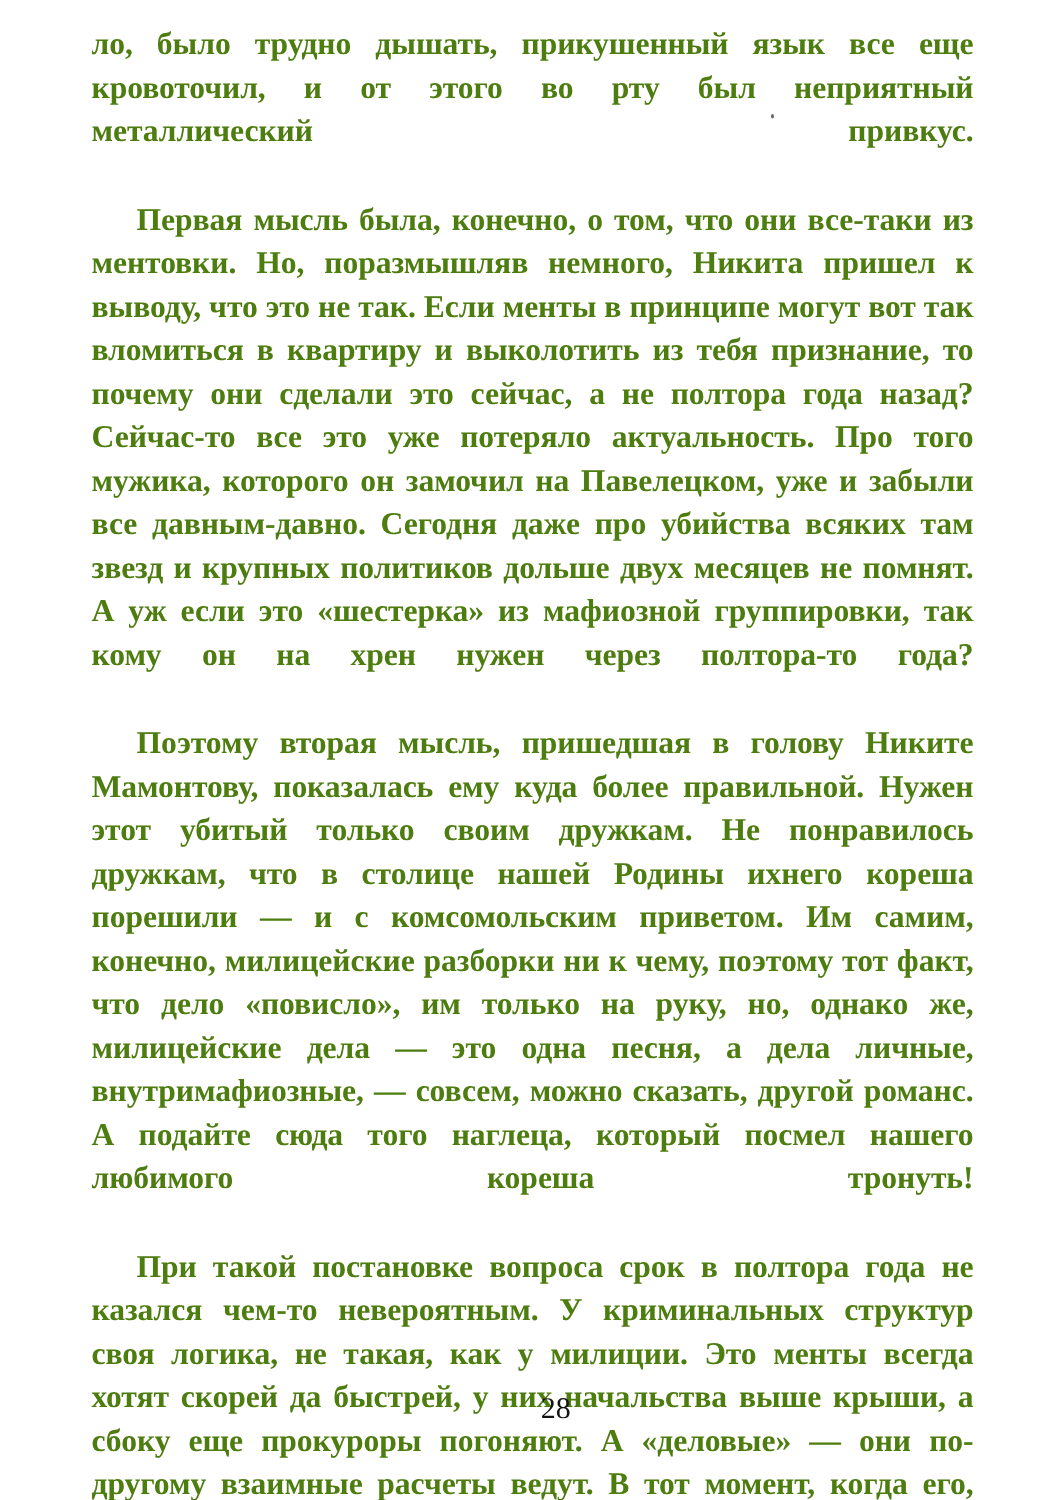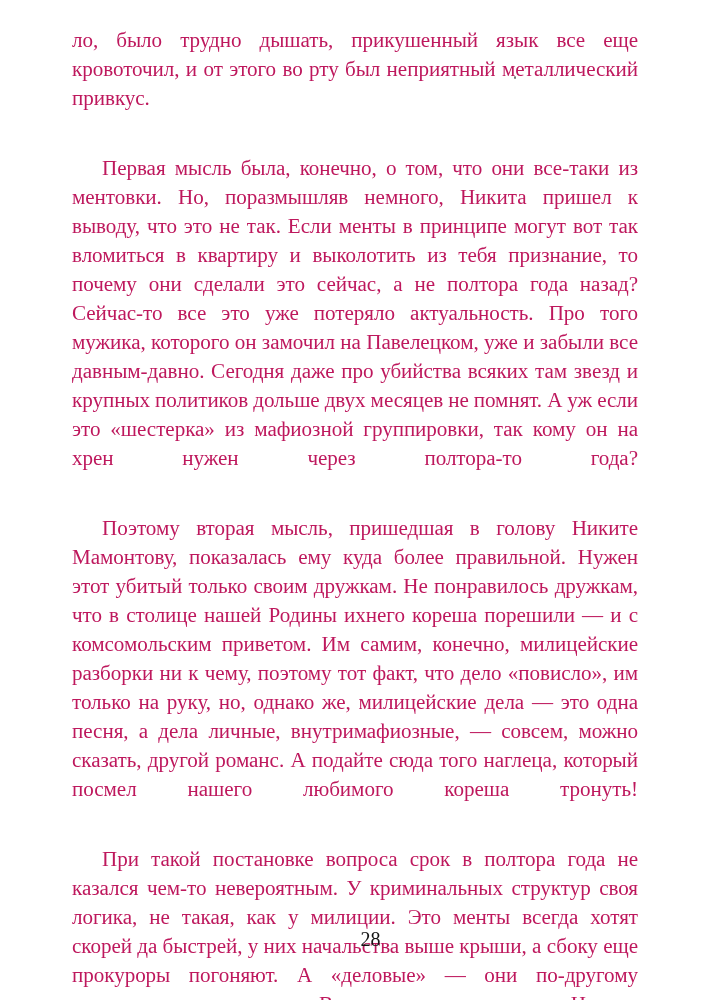--- a/index.html
+++ b/index.html
@@ -25,29 +25,29 @@
   }
 
   #text-column {
     position: absolute;
     left: 60px;
     top: 14px;
     width: 590px;
   }
 
   .para {
-    margin: 12px;
+    margin: 1px;
     padding: 0;
     text-align: justify;
     text-justify: inter-word;
     text-indent: 30px;
     font-size: 21.1px;
     line-height: 29px;
-    font-weight: 400;
-    color: #be185d;
+    font-weight: 700;
+    color: #4d7c0f;
     letter-spacing: -0.05px;
     word-spacing: -0.2px;
     -webkit-font-smoothing: none;
   }
 
   
   .para.continuation {
     text-indent: 0;
   }
 

